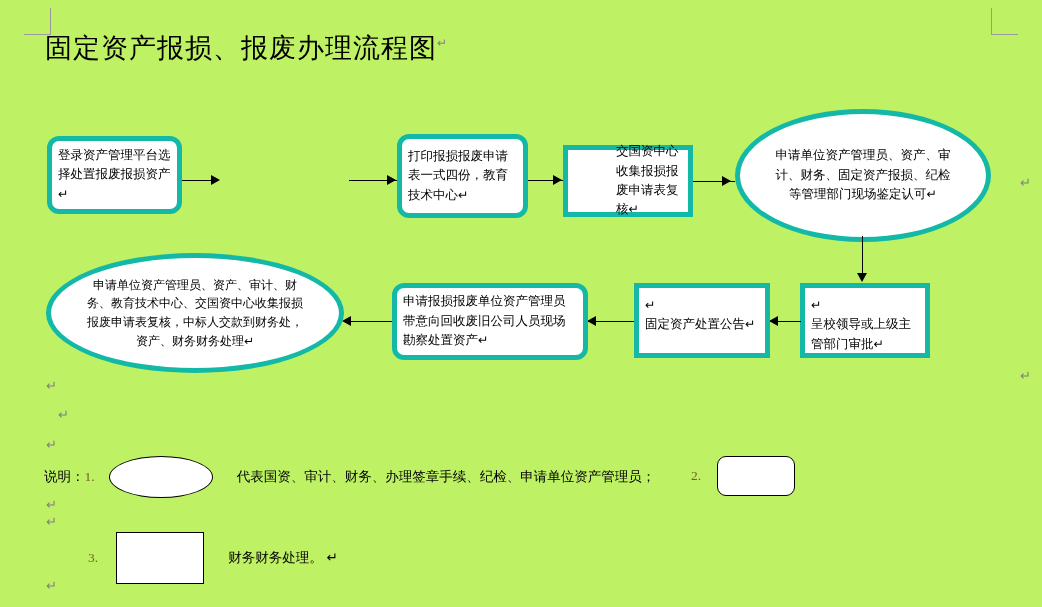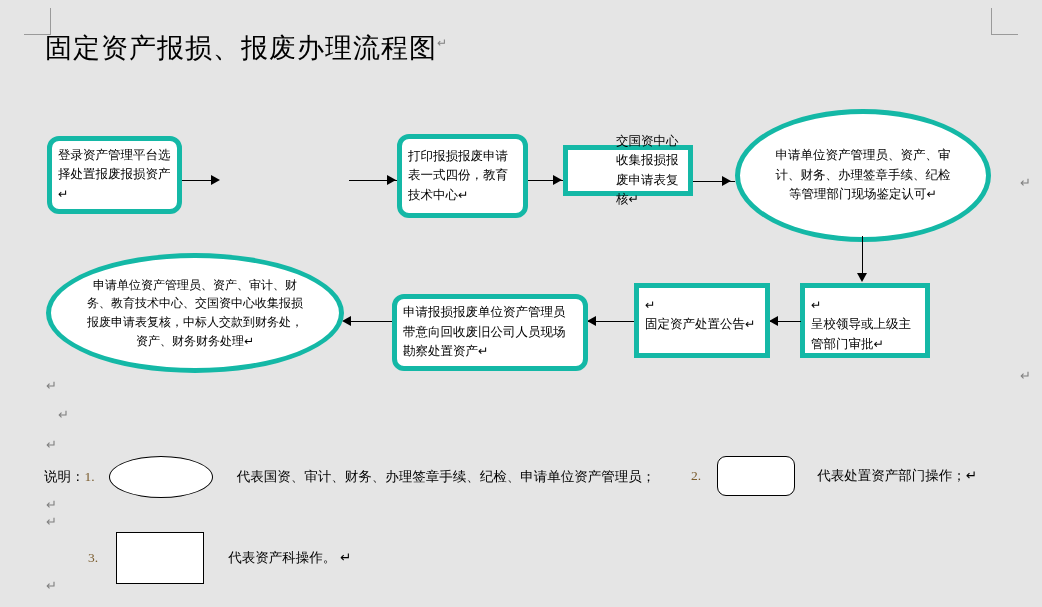--- a/index.html
+++ b/index.html
@@ -9,21 +9,21 @@
   }
   body {
     font-family: "Liberation Serif", "DejaVu Serif", serif;
     color: #000000;
   }
   #page {
     position: relative;
     width: 1042px;
     height: 607px;
     overflow: hidden;
-    background: #e5e5e5;
+    background: #bef264;
   }
 
   
   .corner {
     position: absolute;
     width: 26px;
     height: 26px;
     border-color: #9a9a9a;
     border-style: solid;
   }
@@ -153,29 +153,29 @@
   <div class="hline" style="left:349px; top:180px; width:50px;"></div>
   <div class="arrow right" style="left:387px; top:175px;"></div>
 
   <div class="node rounded" style="left:397px; top:134px; width:131px; height:84px;">
     <span class="txt">打印报损报废申请表一式四份，教育技术中心↵</span>
   </div>
 
   <div class="hline" style="left:528px; top:180px; width:36px;"></div>
   <div class="arrow right" style="left:553px; top:175px;"></div>
 
-  <div class="node square" style="left:563px; top:145px; width:130px; height:51px;padding-left:48px;">
+  <div class="node square" style="left:563px; top:145px; width:130px; height:72px;padding-left:48px;">
     <span class="txt">交国资中心收集报损报废申请表复核↵</span>
   </div>
 
   <div class="hline" style="left:693px; top:181px; width:42px;"></div>
   <div class="arrow right" style="left:722px; top:176px;"></div>
 
   <div class="node ellipse" style="left:735px; top:109px; width:256px; height:133px; padding:0 34px;">
-    <span class="txt">申请单位资产管理员、资产、审计、财务、办理签章手续、纪检等管理部门现场鉴定认可↵</span>
+    <span class="txt">申请单位资产管理员、资产、审计、财务、固定资产报损、纪检等管理部门现场鉴定认可↵</span>
   </div>
 
   <div class="vline" style="left:862px; top:236px; width:1px; height:44px;"></div>
   <div class="arrow down" style="left:857px; top:273px;"></div>
 
   <div class="node square topalign" style="left:800px; top:283px; width:130px; height:75px;">
     <span class="txt" style="white-space:pre-line;">↵
 呈校领导或上级主管部门审批↵</span>
   </div>
 
@@ -183,21 +183,21 @@
   <div class="arrow left" style="left:769px; top:316px;"></div>
 
   <div class="node square topalign" style="left:634px; top:283px; width:136px; height:75px;">
     <span class="txt" style="white-space:pre-line;">↵
 固定资产处置公告↵</span>
   </div>
 
   <div class="hline" style="left:588px; top:321px; width:46px;"></div>
   <div class="arrow left" style="left:587px; top:316px;"></div>
 
-  <div class="node rounded" style="left:392px; top:294px; width:196px; height:77px;">
+  <div class="node rounded" style="left:392px; top:283px; width:196px; height:77px;">
     <span class="txt">申请报损报废单位资产管理员带意向回收废旧公司人员现场勘察处置资产↵</span>
   </div>
 
   <div class="hline" style="left:345px; top:321px; width:47px;"></div>
   <div class="arrow left" style="left:342px; top:316px;"></div>
 
   <div class="node ellipse" style="left:46px; top:253px; width:298px; height:120px; padding:0 36px; font-size:12px;">
     <span class="txt">申请单位资产管理员、资产、审计、财务、教育技术中心、交国资中心收集报损报废申请表复核，中标人交款到财务处，资产、财务财务处理↵</span>
   </div>
 
@@ -213,22 +213,21 @@
   <div class="legend-row" style="left:44px; top:456px;">
     <span>说明：</span>
     <span class="legend-num" style="margin-right:14px;">1.</span>
     <span class="swatch ellipse"></span>
     <span style="margin-left:24px;">代表国资、审计、财务、办理签章手续、纪检、申请单位资产管理员；</span>
   </div>
 
   <div class="legend-row" style="left:691px; top:456px;">
     <span class="legend-num" style="margin-right:16px;">2.</span>
     <span class="swatch rounded"></span>
-    <span style="margin-left:22px;">代表处置资产部门操作；↵</span>
   </div>
 
   <div class="legend-row" style="left:88px; top:532px;">
     <span class="legend-num" style="margin-right:18px;">3.</span>
     <span class="swatch square"></span>
-    <span style="margin-left:24px;">代表资产科操作。     ↵</span>
+    <span style="margin-left:24px;">财务财务处理。     ↵</span>
   </div>
 
 </div>
 
 </body></html>

